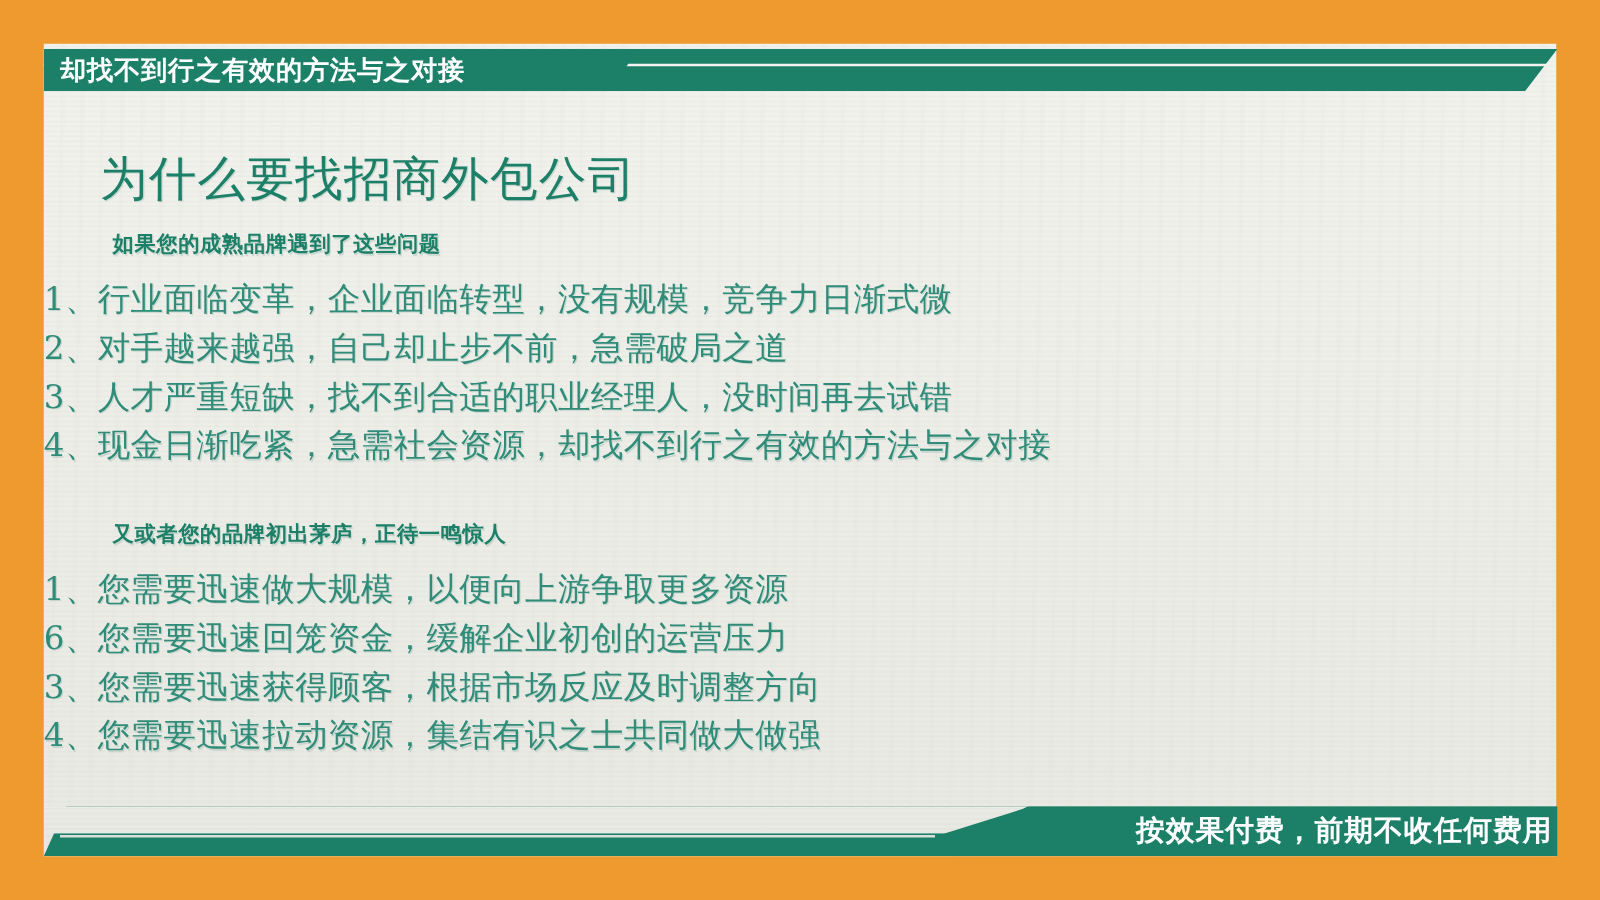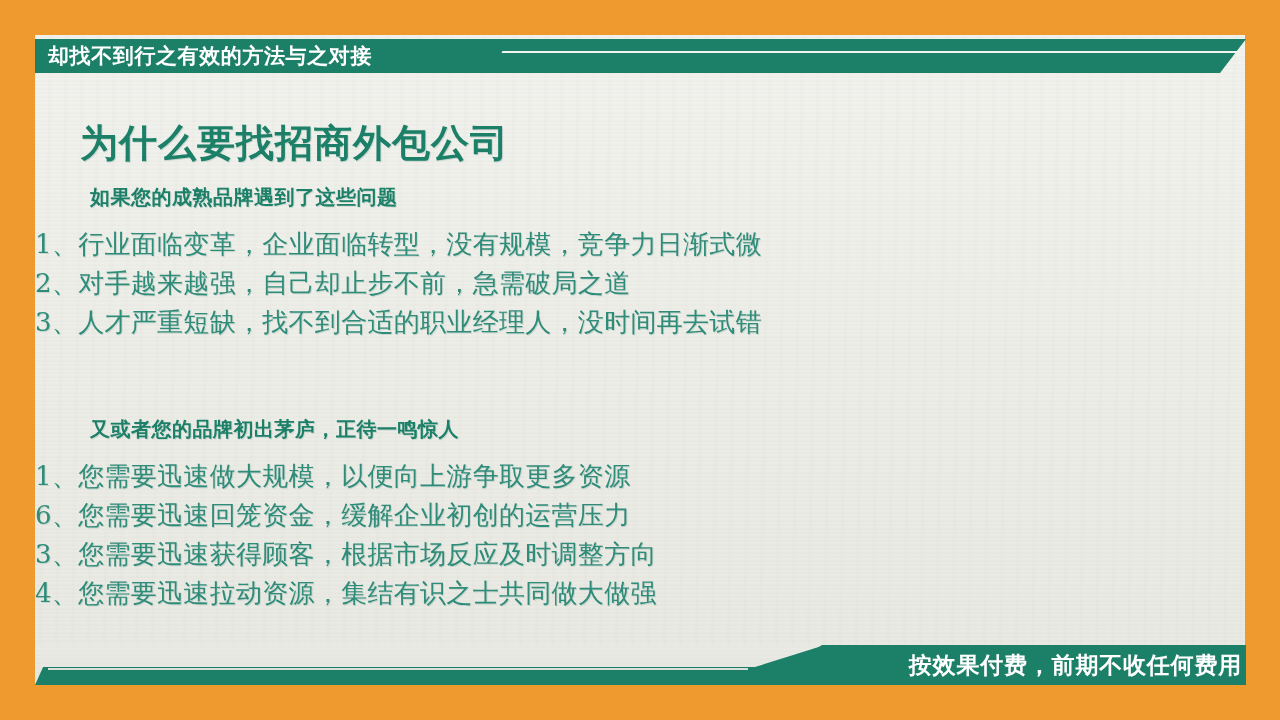--- a/index.html
+++ b/index.html
@@ -96,35 +96,35 @@
     width: 1210px;
     height: 560px;
   }
 
   .page-title {
     position: absolute;
     left: 45px;
     top: 38px;
     color: #1c8068;
     font-size: 38px;
-    font-weight: bold;
+    font-weight: normal;
     letter-spacing: 1px;
     white-space: nowrap;
     text-shadow: 1px 1px 0 rgba(120,160,150,0.30);
     font-family: "DejaVu Sans", "Liberation Sans", sans-serif;
   }
 
   .section { position: absolute; left: 0; width: 100%; }
   .section-1 { top: 104px; }
   .section-2 { top: 336px; }
 
   .section-head {
     margin-left: 55px;
     color: #1c8068;
-    font-size: 20px;
+    font-size: 17px;
     font-weight: bold;
     letter-spacing: 0.5px;
     white-space: nowrap;
     text-shadow: 1px 1px 0 rgba(120,160,150,0.28);
     font-family: "DejaVu Sans", "Liberation Sans", sans-serif;
   }
 
   .list {
     margin: 0;
     padding: 0;
@@ -217,20 +217,21 @@
   <div class="content">
 
     <div class="page-title">为什么要找招商外包公司</div>
 
     <div class="section section-1">
       <div class="section-head">如果您的成熟品牌遇到了这些问题</div>
       <ul class="list">
         <li>1、行业面临变革，企业面临转型，没有规模，竞争力日渐式微</li>
         <li>2、对手越来越强，自己却止步不前，急需破局之道</li>
         <li>3、人才严重短缺，找不到合适的职业经理人，没时间再去试错</li>
+        <li>4、现金日渐吃紧，急需社会资源，却找不到行之有效的方法与之对接</li>
       </ul>
     </div>
 
     <div class="section section-2">
       <div class="section-head">又或者您的品牌初出茅庐，正待一鸣惊人</div>
       <ul class="list">
         <li>1、您需要迅速做大规模，以便向上游争取更多资源</li>
         <li>6、您需要迅速回笼资金，缓解企业初创的运营压力</li>
         <li>3、您需要迅速获得顾客，根据市场反应及时调整方向</li>
         <li>4、您需要迅速拉动资源，集结有识之士共同做大做强</li>

